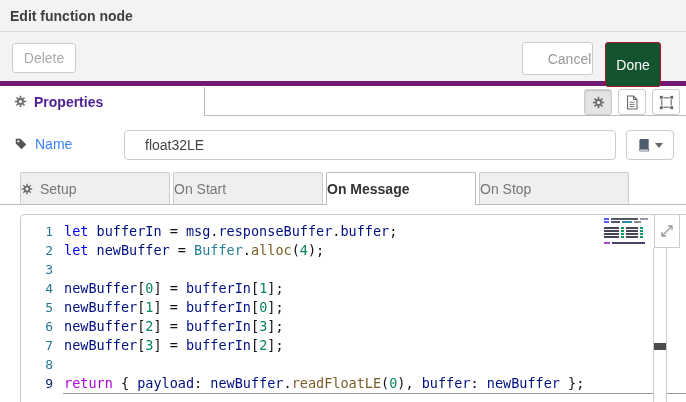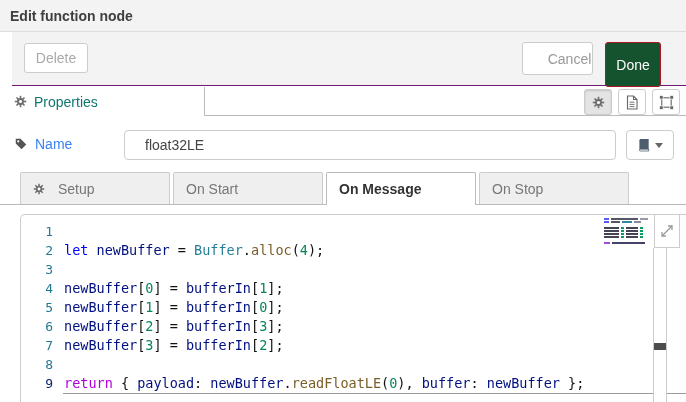--- a/index.html
+++ b/index.html
@@ -6,36 +6,36 @@
   html,body { width:686px; height:402px; overflow:hidden; background:#fff;
               font-family:"Liberation Sans", sans-serif; }
   .dialog { position:relative; width:686px; height:402px; background:#fff; }
 
   
   .hdr { position:absolute; top:0; left:0; right:0; height:32px; background:#f3f3f3;
          border-bottom:1px solid #ddd; line-height:31px; padding-left:10px; }
   .hdr span { font-size:14px; font-weight:bold; color:#3f3f3f; }
 
   
-  .tbar { position:absolute; top:32px; left:12px; right:0; height:54px; background:#f3f3f3;
-          border-bottom:1px solid #701a75; }
+  .tbar { position:absolute; top:32px; left:0; right:0; height:54px; background:#f3f3f3;
+          border-bottom:5px solid #701a75; }
   .btn { font-family:"Liberation Sans",sans-serif; font-size:14px; border:1px solid #ccc;
          background:#fff; border-radius:3px; cursor:pointer; }
   .btn-delete { position:absolute; left:12px; top:11px; width:64px; height:30px; color:#aaa; }
   .btn-cancel { position:absolute; right:93px; top:10px; width:71px; height:33px; color:#999;padding-left:24px; }
   .btn-done { position:absolute; right:25px; top:10px; width:56px; height:45px;
               background:#14532d; border-color:#AD1625; color:#fff; }
 
   
   .pbar { position:absolute; top:87px; left:0; right:0; height:29px; background:#fff;
           border-bottom:1px solid #bbb; }
   .ptab { position:absolute; left:0; top:0; width:205px; height:29px; background:#fff;
           border-right:1px solid #bbb; display:flex; align-items:center; gap:7px;
           padding-left:14px; cursor:pointer; }
-  .ptab span { font-size:14px; font-weight:normal; color:#0f766e; }
+  .ptab span { font-size:14px; font-weight:bold; color:#4c1d95; }
   .picons { position:absolute; right:6px; top:2px; display:flex; gap:6px; }
   .icobtn { width:28px; height:26px; border:1px solid #ccc; border-radius:3px; background:#fff;
             display:flex; align-items:center; justify-content:center; cursor:pointer; }
   .icobtn.pressed { background:#e4e4e4; box-shadow:inset 0 1px 2px rgba(0,0,0,.15); }
 
   
   .nrow { position:absolute; top:116px; left:0; right:0; height:56px; background:#fff; }
   .nlabel { position:absolute; left:14px; top:20px; display:flex; align-items:center; gap:7px;
             font-size:14px; color:#3b82f6; }
   .ninput { position:absolute; left:124px; top:14px; width:492px; height:30px;
@@ -44,22 +44,22 @@
   .libbtn { position:absolute; left:626px; top:14px; width:48px; height:30px;
             border:1px solid #ccc; border-radius:4px; background:#fff; display:flex;
             align-items:center; justify-content:center; gap:4px; cursor:pointer; }
   .caret { width:0; height:0; border-left:4px solid transparent; border-right:4px solid transparent;
            border-top:5px solid #666; }
 
   
   .ftabs { position:absolute; top:172px; left:0; right:0; height:33px;
            border-bottom:1px solid #bbb; display:flex; padding-left:20px; gap:3px; }
   .ftab { width:150px; height:32px; background:#efefef; border:1px solid #ccc; border-bottom:none;
-          border-radius:2px 2px 0 0; display:flex; align-items:center; gap:13px;
-          padding-left:12px; font-size:14px; color:#777; cursor:pointer; }
+          border-radius:2px 2px 0 0; display:flex; align-items:center; gap:7px;
+          font-size:14px; color:#777; cursor:pointer; }
   .ftab.active { background:#fff; height:33px; position:relative; z-index:2;
                  font-weight:bold; color:#333; border-color:#bbb; }
 
   
   .editor { position:absolute; top:214px; left:20px; width:666px; height:188px;
             background:#fff; border:1px solid #ccc; border-right:none; border-bottom:none;
             border-radius:5px 0 0 0; font-family:"DejaVu Sans Mono","Liberation Mono",monospace;
             font-size:13.5px; overflow:hidden; }
   .lines { padding-top:7px; }
   .line { display:flex; height:19px; line-height:19px; white-space:pre; }
@@ -182,21 +182,21 @@
       <div class="ftab active">
         <span>On Message</span>
       </div>
       <div class="ftab">
         <span>On Stop</span>
       </div>
     </div>
 
   <div class="editor">
     <div class="lines">
-        <div class="line"><span class="ln">1</span></div>
+        <div class="line"><span class="ln">1</span><span><span class="tk-kw">let</span><span class="tk-pl"> </span><span class="tk-vr">bufferIn</span><span class="tk-pl"> = </span><span class="tk-vr">msg</span><span class="tk-pl">.</span><span class="tk-vr">responseBuffer</span><span class="tk-pl">.</span><span class="tk-vr">buffer</span><span class="tk-pl">;</span></span></div>
         <div class="line"><span class="ln">2</span><span><span class="tk-kw">let</span><span class="tk-pl"> </span><span class="tk-vr">newBuffer</span><span class="tk-pl"> = </span><span class="tk-ty">Buffer</span><span class="tk-pl">.</span><span class="tk-fn">alloc</span><span class="tk-pl">(</span><span class="tk-nu">4</span><span class="tk-pl">);</span></span></div>
         <div class="line"><span class="ln">3</span><span></span></div>
         <div class="line"><span class="ln">4</span><span><span class="tk-vr">newBuffer</span><span class="tk-pl">[</span><span class="tk-nu">0</span><span class="tk-pl">] = </span><span class="tk-vr">bufferIn</span><span class="tk-pl">[</span><span class="tk-nu">1</span><span class="tk-pl">];</span></span></div>
         <div class="line"><span class="ln">5</span><span><span class="tk-vr">newBuffer</span><span class="tk-pl">[</span><span class="tk-nu">1</span><span class="tk-pl">] = </span><span class="tk-vr">bufferIn</span><span class="tk-pl">[</span><span class="tk-nu">0</span><span class="tk-pl">];</span></span></div>
         <div class="line"><span class="ln">6</span><span><span class="tk-vr">newBuffer</span><span class="tk-pl">[</span><span class="tk-nu">2</span><span class="tk-pl">] = </span><span class="tk-vr">bufferIn</span><span class="tk-pl">[</span><span class="tk-nu">3</span><span class="tk-pl">];</span></span></div>
         <div class="line"><span class="ln">7</span><span><span class="tk-vr">newBuffer</span><span class="tk-pl">[</span><span class="tk-nu">3</span><span class="tk-pl">] = </span><span class="tk-vr">bufferIn</span><span class="tk-pl">[</span><span class="tk-nu">2</span><span class="tk-pl">];</span></span></div>
         <div class="line"><span class="ln">8</span><span></span></div>
         <div class="line"><span class="ln active">9</span><span><span class="tk-ct">return</span><span class="tk-pl"> { </span><span class="tk-vr">payload</span><span class="tk-pl">: </span><span class="tk-vr">newBuffer</span><span class="tk-pl">.</span><span class="tk-fn">readFloatLE</span><span class="tk-pl">(</span><span class="tk-nu">0</span><span class="tk-pl">), </span><span class="tk-vr">buffer</span><span class="tk-pl">: </span><span class="tk-vr">newBuffer</span><span class="tk-pl"> };</span></span></div>
       </div>
     <div class="curline"></div>

